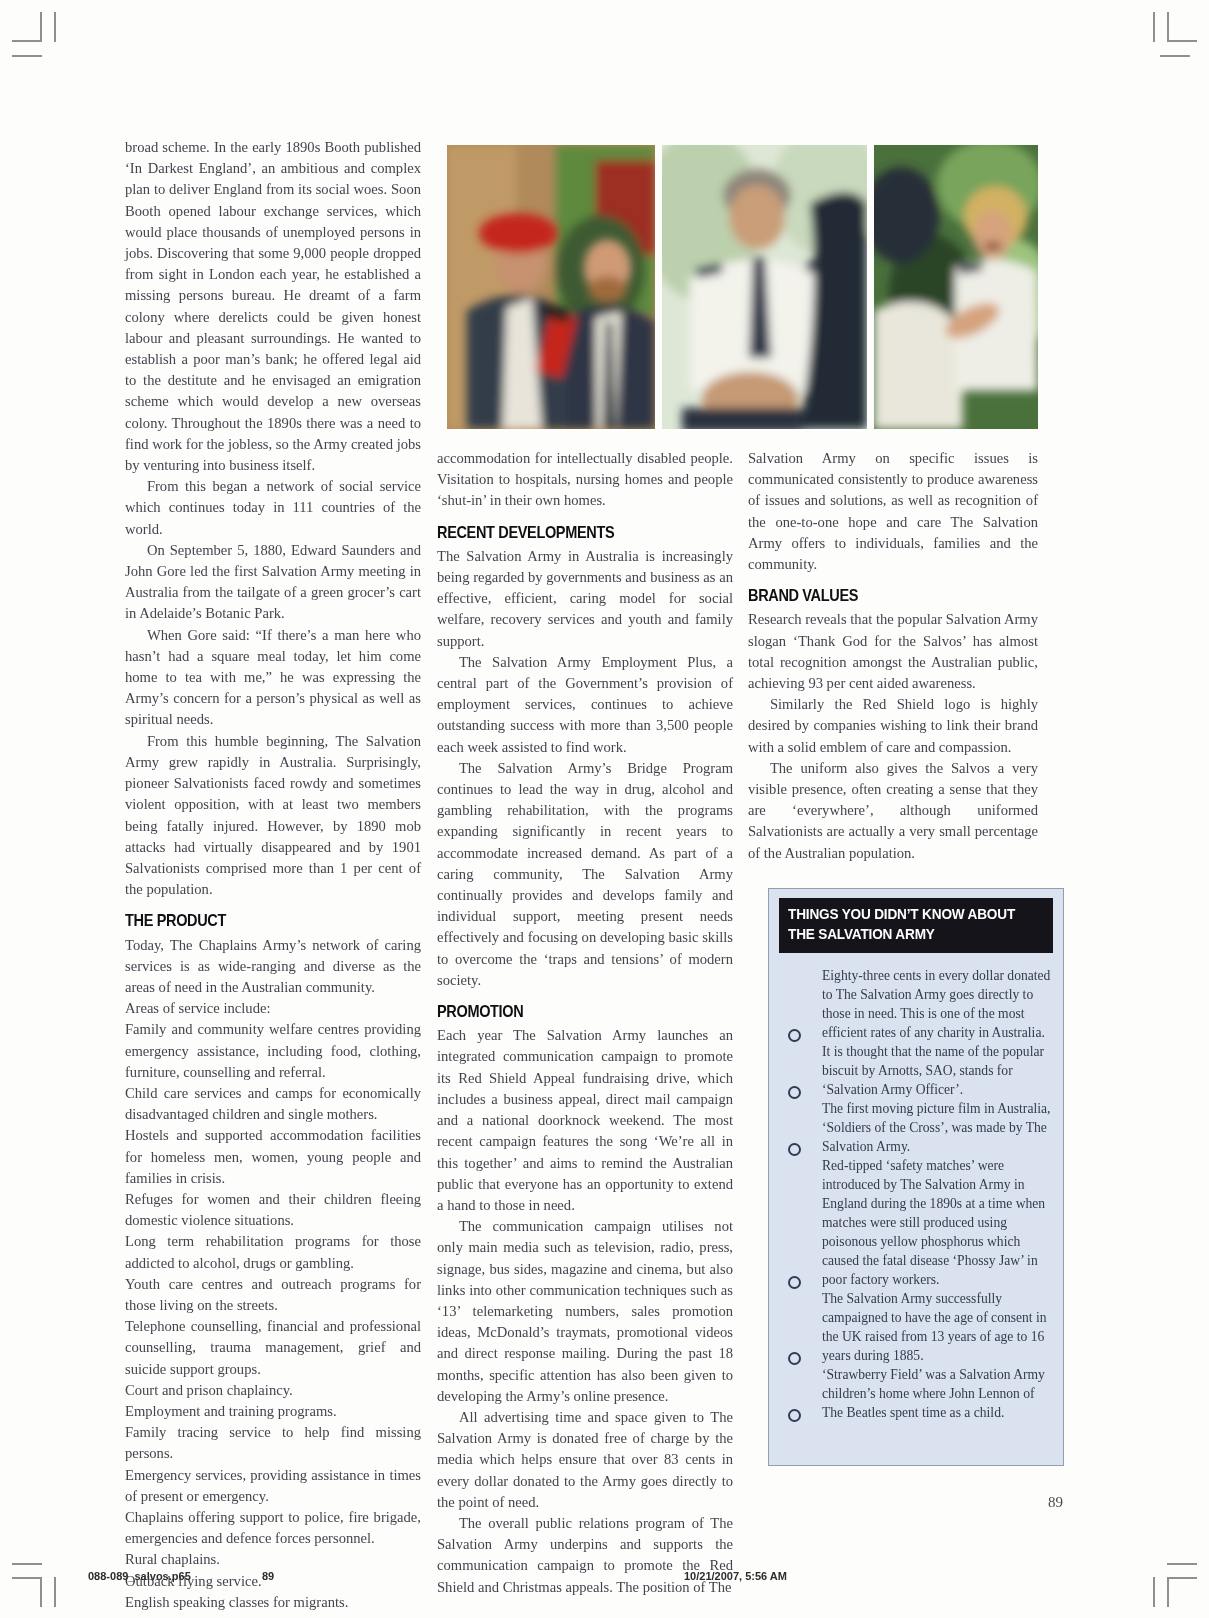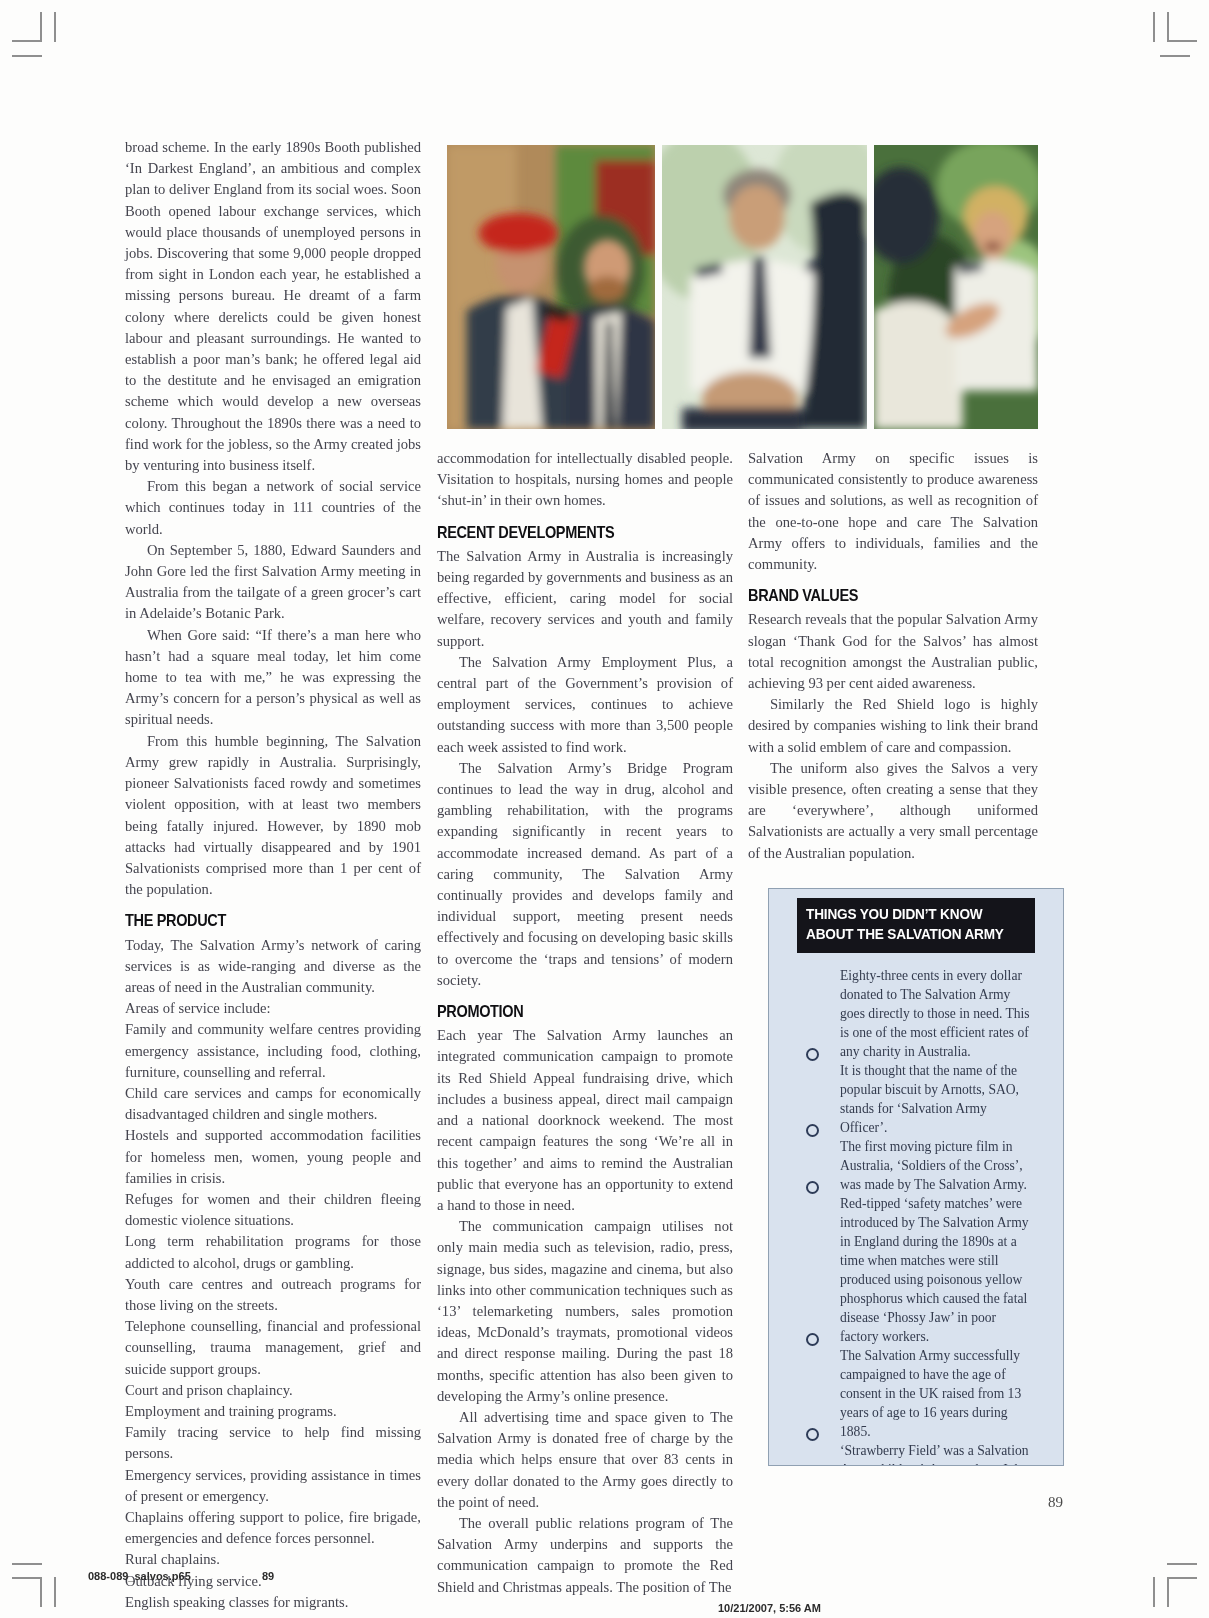--- a/index.html
+++ b/index.html
@@ -23,37 +23,37 @@
   #photos{position:absolute;left:447px;top:145px;width:591px;height:284px;display:flex;gap:7px;}
   .photo{height:100%;overflow:hidden;background:#ccc;}
   .photo svg{display:block;width:100%;height:100%;}
   #photo-1{flex:208 0 0;}
   #photo-2{flex:205 0 0;}
   #photo-3{flex:164 0 0;}
 
   
   #factbox{position:absolute;left:768px;top:888px;width:296px;height:578px;
            background:#d9e2ee;border:1px solid #90a0b2;box-sizing:border-box;
-           padding:9px 28px;overflow:hidden;}
+           padding:9px 10px;overflow:hidden;}
   .factbox-header{background:#14141a;color:#ffffff;font-family:"Liberation Sans",sans-serif;
                   font-weight:700;font-size:14.8px;line-height:1.35;padding:7px 9px 8px;}
   .factbox-header-inner{display:block;transform:scaleX(0.92);transform-origin:left center;
                         letter-spacing:-0.2px;}
   .facts{margin-top:13px;}
   .fact{display:flex;align-items:flex-end;color:#333b4e;font-size:13.6px;line-height:19px;}
   .bullet{flex:0 0 auto;width:9px;height:9px;border:2px solid #2e3c58;border-radius:50%;
           margin:4px 21px 0 9px;background:transparent;}
   .fact-text{flex:1;}
 
   
   .footer-text{position:absolute;font-family:"Liberation Sans",sans-serif;font-size:11px;
                font-weight:700;color:#2c2c2c;}
   #footer-file{left:88px;top:1570px;}
   #footer-page{left:262px;top:1570px;}
-  #footer-time{left:718px;top:1570px;margin-top:32px;}
+  #footer-time{left:684px;top:1570px;}
   #page-number{position:absolute;left:1048px;top:1494px;font-family:"Liberation Serif",serif;
                font-size:15px;color:#4a4a4a;}
 </style>
 </head>
 <body>
 
 <div>
   <div class="cm" style="left:40px;top:12px;width:2px;height:30px;"></div>
   <div class="cm" style="left:12px;top:40px;width:30px;height:2px;"></div>
   <div class="cm" style="left:54px;top:12px;width:2px;height:30px;"></div>
@@ -156,21 +156,21 @@
   </div>
 </div>
 
 <div id="col1" class="col">
     <p class="">broad scheme.  In the early 1890s Booth published ‘In Darkest England’, an ambitious and complex plan to deliver England from its social woes. Soon Booth opened labour exchange services, which would place thousands of unemployed persons in jobs.  Discovering that some 9,000 people dropped from sight in London each year, he established a missing persons bureau.  He dreamt of a farm colony where derelicts could be given honest labour and pleasant surroundings.  He wanted to establish a poor man’s bank; he offered legal aid to the destitute and he envisaged an emigration scheme which would develop a new overseas colony.  Throughout the 1890s there was a need to find work for the jobless, so the Army created jobs by venturing into business itself.</p>
     <p class="indent">From this began a network of social service which continues today in 111 countries of the world.</p>
     <p class="indent">On September 5, 1880, Edward Saunders and John Gore led the first Salvation Army meeting in Australia from the tailgate of a green grocer’s cart in Adelaide’s Botanic Park.</p>
     <p class="indent">When Gore said: “If there’s a man here who hasn’t had a square meal today, let him come home to tea with me,” he was expressing the Army’s concern for a person’s physical as well as spiritual needs.</p>
     <p class="indent">From this humble beginning, The Salvation Army grew rapidly in Australia.  Surprisingly, pioneer Salvationists faced rowdy and sometimes violent opposition, with at least two members being fatally injured.  However, by 1890 mob attacks had virtually disappeared and by 1901 Salvationists comprised more than 1 per cent of the population.</p>
     <div class="heading">THE PRODUCT</div>
-    <p class="">Today, The Salvation Army’s network of caring services is as wide-ranging and diverse as the areas of need in the Australian community.</p>
+    <p class="">Today, The Chaplains Army’s network of caring services is as wide-ranging and diverse as the areas of need in the Australian community.</p>
     <p class="">Areas of service include:</p>
     <p class="">Family and community welfare centres providing emergency assistance, including food, clothing, furniture, counselling and referral.</p>
     <p class="">Child care services and camps for economically disadvantaged children and single mothers.</p>
     <p class="">Hostels and supported accommodation facilities for homeless men, women, young people and families in crisis.</p>
     <p class="">Refuges for women and their children fleeing domestic violence situations.</p>
     <p class="">Long term rehabilitation programs for those addicted to alcohol, drugs or gambling.</p>
     <p class="">Youth care centres and outreach programs for those living on the streets.</p>
     <p class="">Telephone counselling, financial and professional counselling, trauma management, grief and suicide support groups.</p>
     <p class="">Court and prison chaplaincy.</p>
     <p class="">Employment and training programs.</p>

